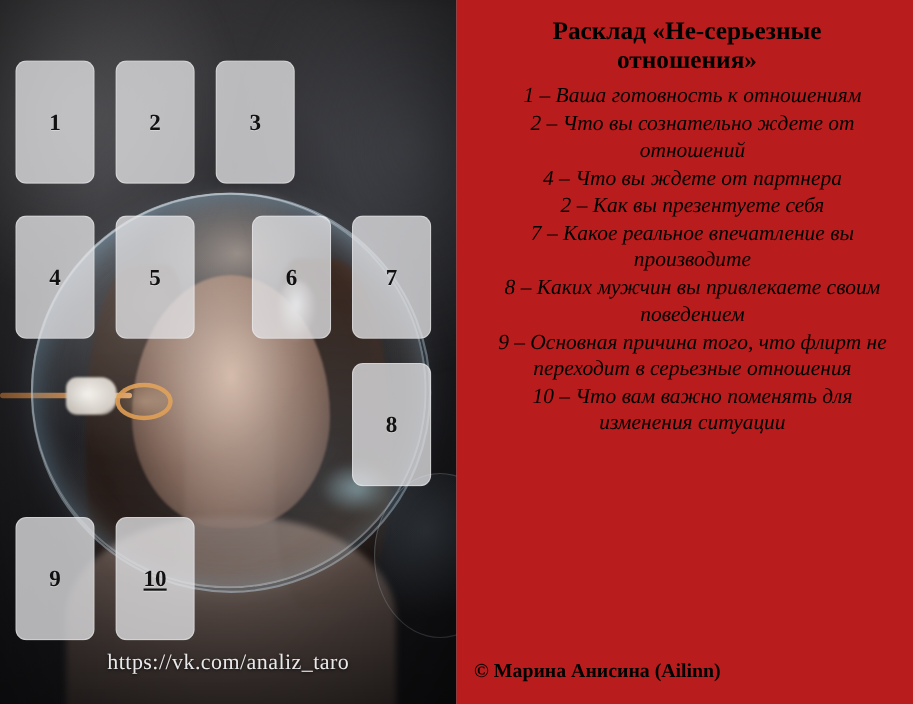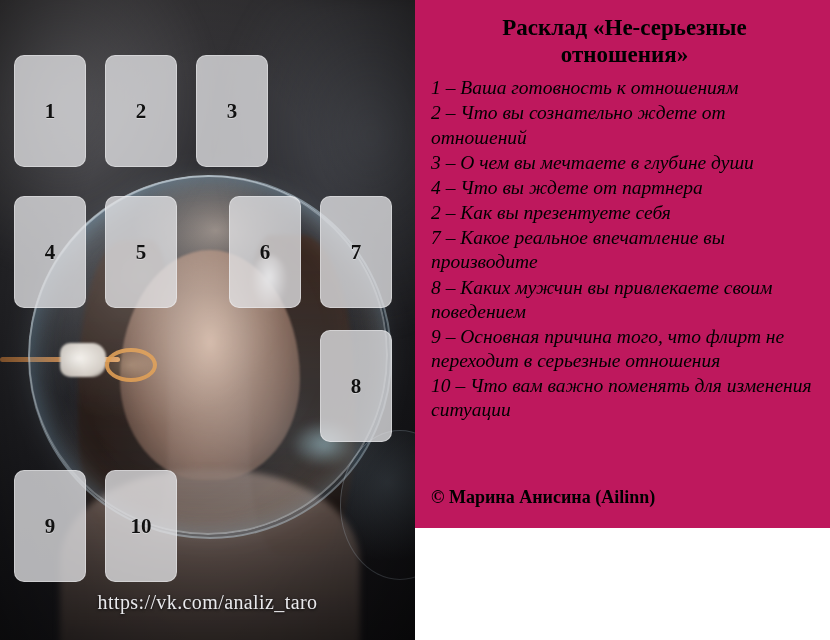--- a/index.html
+++ b/index.html
@@ -195,43 +195,44 @@
     font-family: "Liberation Serif", serif;
     font-size: 20px;
     letter-spacing: 0.4px;
     text-shadow: 0 1px 3px rgba(0,0,0,0.8);
   }
 
   
   .text-panel {
     position: relative;
     width: 415px;
-    height: 528px;
-    background: #be185d;
+    height: 640px;
+    background: #b91c1c;
     padding: 10px 12px 8px 16px;
     box-sizing: border-box;
   }
   .title {
     text-align: center;
     font-family: "Liberation Serif", serif;
     font-weight: bold;
     font-size: 23px;
     line-height: 1.18;
     color: #000;
     margin: 4px 6px 8px 6px;
   }
   .lines {
     font-family: "Liberation Serif", serif;
     font-style: italic;
     font-size: 19.5px;
     line-height: 1.24;
     color: #000;
   }
   .line {
-    margin: 0 0 1px 0;
+    margin: 0 0 1px 10px;
+    text-align: center;
   }
   .credit {
     position: absolute;
     left: 16px;
     bottom: 20px;
     font-family: "Liberation Serif", serif;
     font-size: 18px;
     font-weight: bold;
     color: #000;
     margin-top: 15px;
@@ -283,34 +284,33 @@
         </div>
         <div class="card" style="left: 320px; top: 196px; width: 70px; height: 110px;">
           <span>7</span>
         </div>
         <div class="card" style="left: 320px; top: 330px; width: 70px; height: 110px;">
           <span>8</span>
         </div>
         <div class="card" style="left: 14px; top: 470px; width: 70px; height: 110px;">
           <span>9</span>
         </div>
-        <div class="card" style="left: 105px; top: 470px; width: 70px; height: 110px;">
+        <div class="card" style="left: 105px; top: 470px; width: 70px; height: 110px; text-decoration: underline;">
           <span>10</span>
         </div>
       </div>
 
     <div class="watermark">https://vk.com/analiz_taro</div>
   </div>
 
   <div class="text-panel">
     <div class="title">Расклад «Не-серьезные отношения»</div>
     <div class="lines" id="legend-lines">
         <div class="line">1 – Ваша готовность к отношениям</div>
         <div class="line">2 – Что вы сознательно ждете от отношений</div>
-        <div class="line">3 – О чем вы мечтаете в глубине души</div>
         <div class="line">4 – Что вы ждете от партнера</div>
         <div class="line">2 – Как вы презентуете себя</div>
         <div class="line">7 – Какое реальное впечатление вы производите</div>
         <div class="line">8 – Каких мужчин вы привлекаете своим поведением</div>
         <div class="line">9 – Основная причина того, что флирт не переходит в серьезные отношения</div>
         <div class="line">10 – Что вам важно поменять для изменения ситуации</div>
       </div>
     <div class="credit">© Марина Анисина (Ailinn)</div>
   </div>
 

